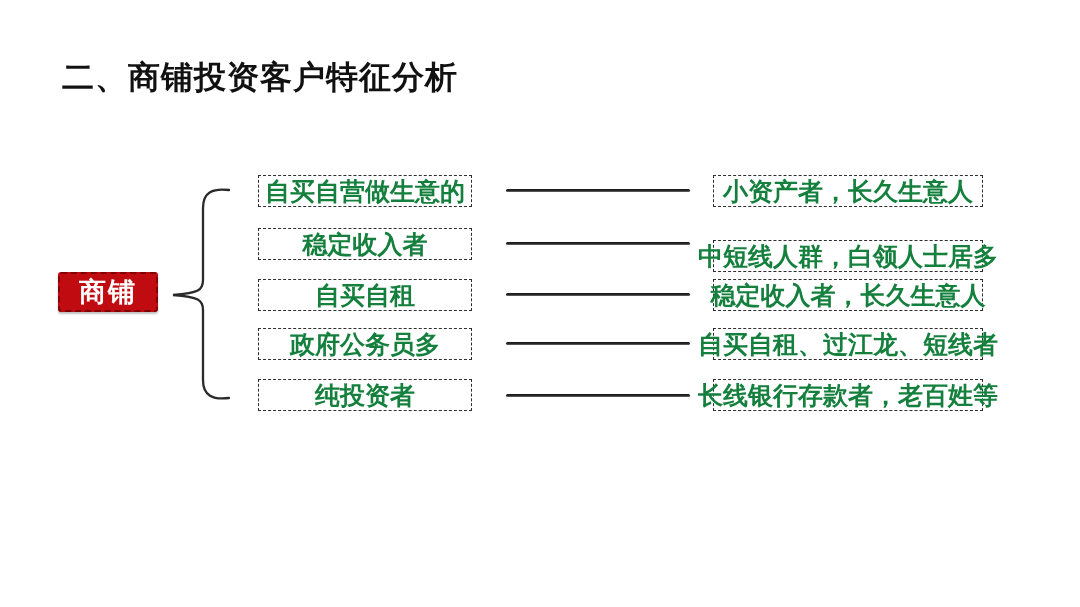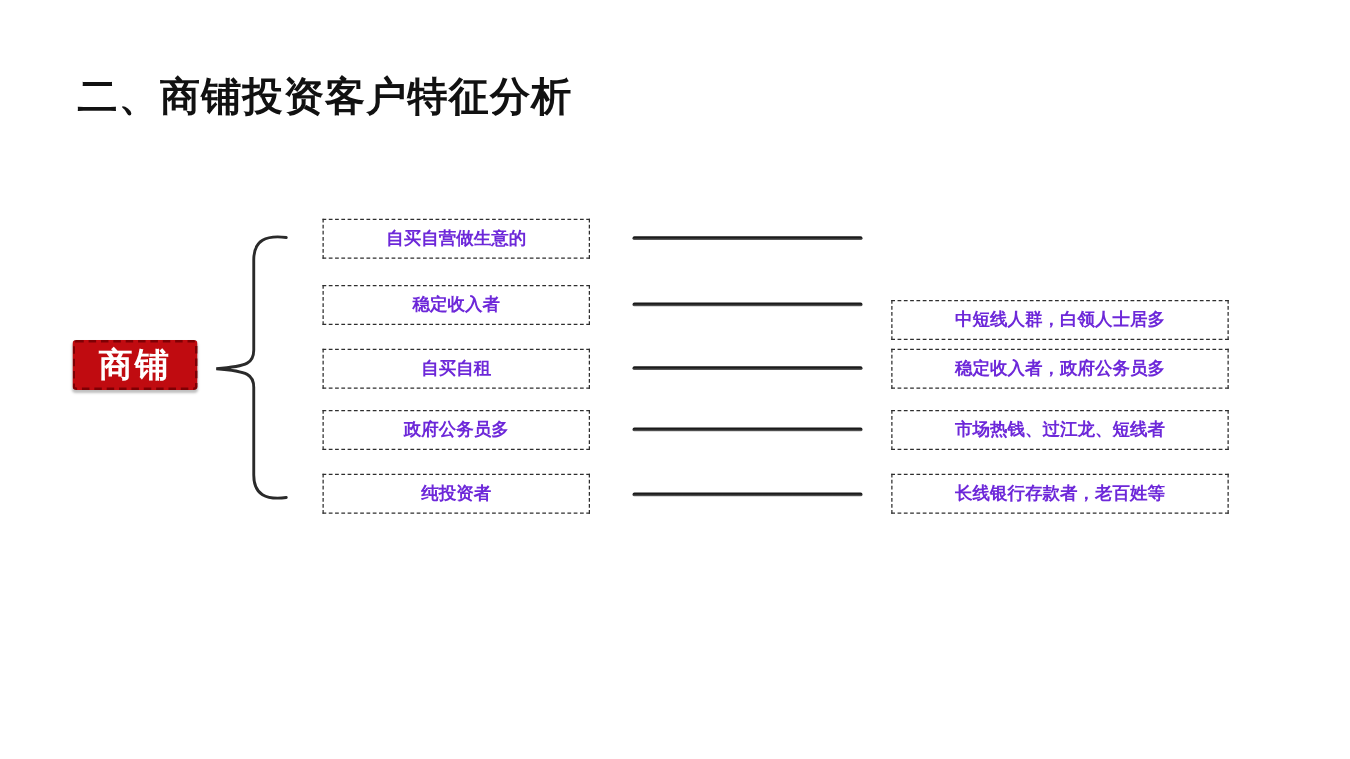--- a/index.html
+++ b/index.html
@@ -46,23 +46,23 @@
     position:absolute;
     height:32px;
     border:1.5px dashed #2e2e2e;
     background:#ffffff;
     box-sizing:border-box;
     display:flex;align-items:center;justify-content:center;
   }
   .type-box{left:258px;width:214px;}
   .trait-box{left:713px;width:270px;}
   .type-box span,.trait-box span{
-    font-size:14px;
+    font-size:25px;
     font-weight:700;
-    color:#6d28d9;
+    color:#15803d;
     white-space:nowrap;
   }
   .connector{
     position:absolute;
     left:506px;
     width:184px;
     height:3px;
     background:linear-gradient(#1a1a1a 40%,#6a6a6a);
     border-radius:2px;
   }
@@ -85,43 +85,46 @@
              C 38 110, 34 113, 8 115
              C 34 117, 38 120, 38 130
              L 38 200
              C 38 216, 48 220, 64 218" fill="none" stroke="#2a2a2a" stroke-width="2.3" stroke-linecap="round"></path>
   </svg>
 
   <div class="type-box" style="top:175px">
     <span>自买自营做生意的</span>
   </div>
   <div class="connector" style="top:189px"></div>
+  <div class="trait-box" style="top:175px">
+    <span>小资产者，长久生意人</span>
+  </div>
 
   <div class="type-box" style="top:228px">
     <span>稳定收入者</span>
   </div>
   <div class="connector" style="top:242px"></div>
   <div class="trait-box" style="top:240px">
     <span>中短线人群，白领人士居多</span>
   </div>
 
   <div class="type-box" style="top:279px">
     <span>自买自租</span>
   </div>
   <div class="connector" style="top:293px"></div>
   <div class="trait-box" style="top:279px">
-    <span>稳定收入者，政府公务员多</span>
+    <span>稳定收入者，长久生意人</span>
   </div>
 
   <div class="type-box" style="top:328px">
     <span>政府公务员多</span>
   </div>
   <div class="connector" style="top:342px"></div>
   <div class="trait-box" style="top:328px">
-    <span>市场热钱、过江龙、短线者</span>
+    <span>自买自租、过江龙、短线者</span>
   </div>
 
   <div class="type-box" style="top:379px">
     <span>纯投资者</span>
   </div>
   <div class="connector" style="top:394px"></div>
   <div class="trait-box" style="top:379px">
     <span>长线银行存款者，老百姓等</span>
   </div>
 

